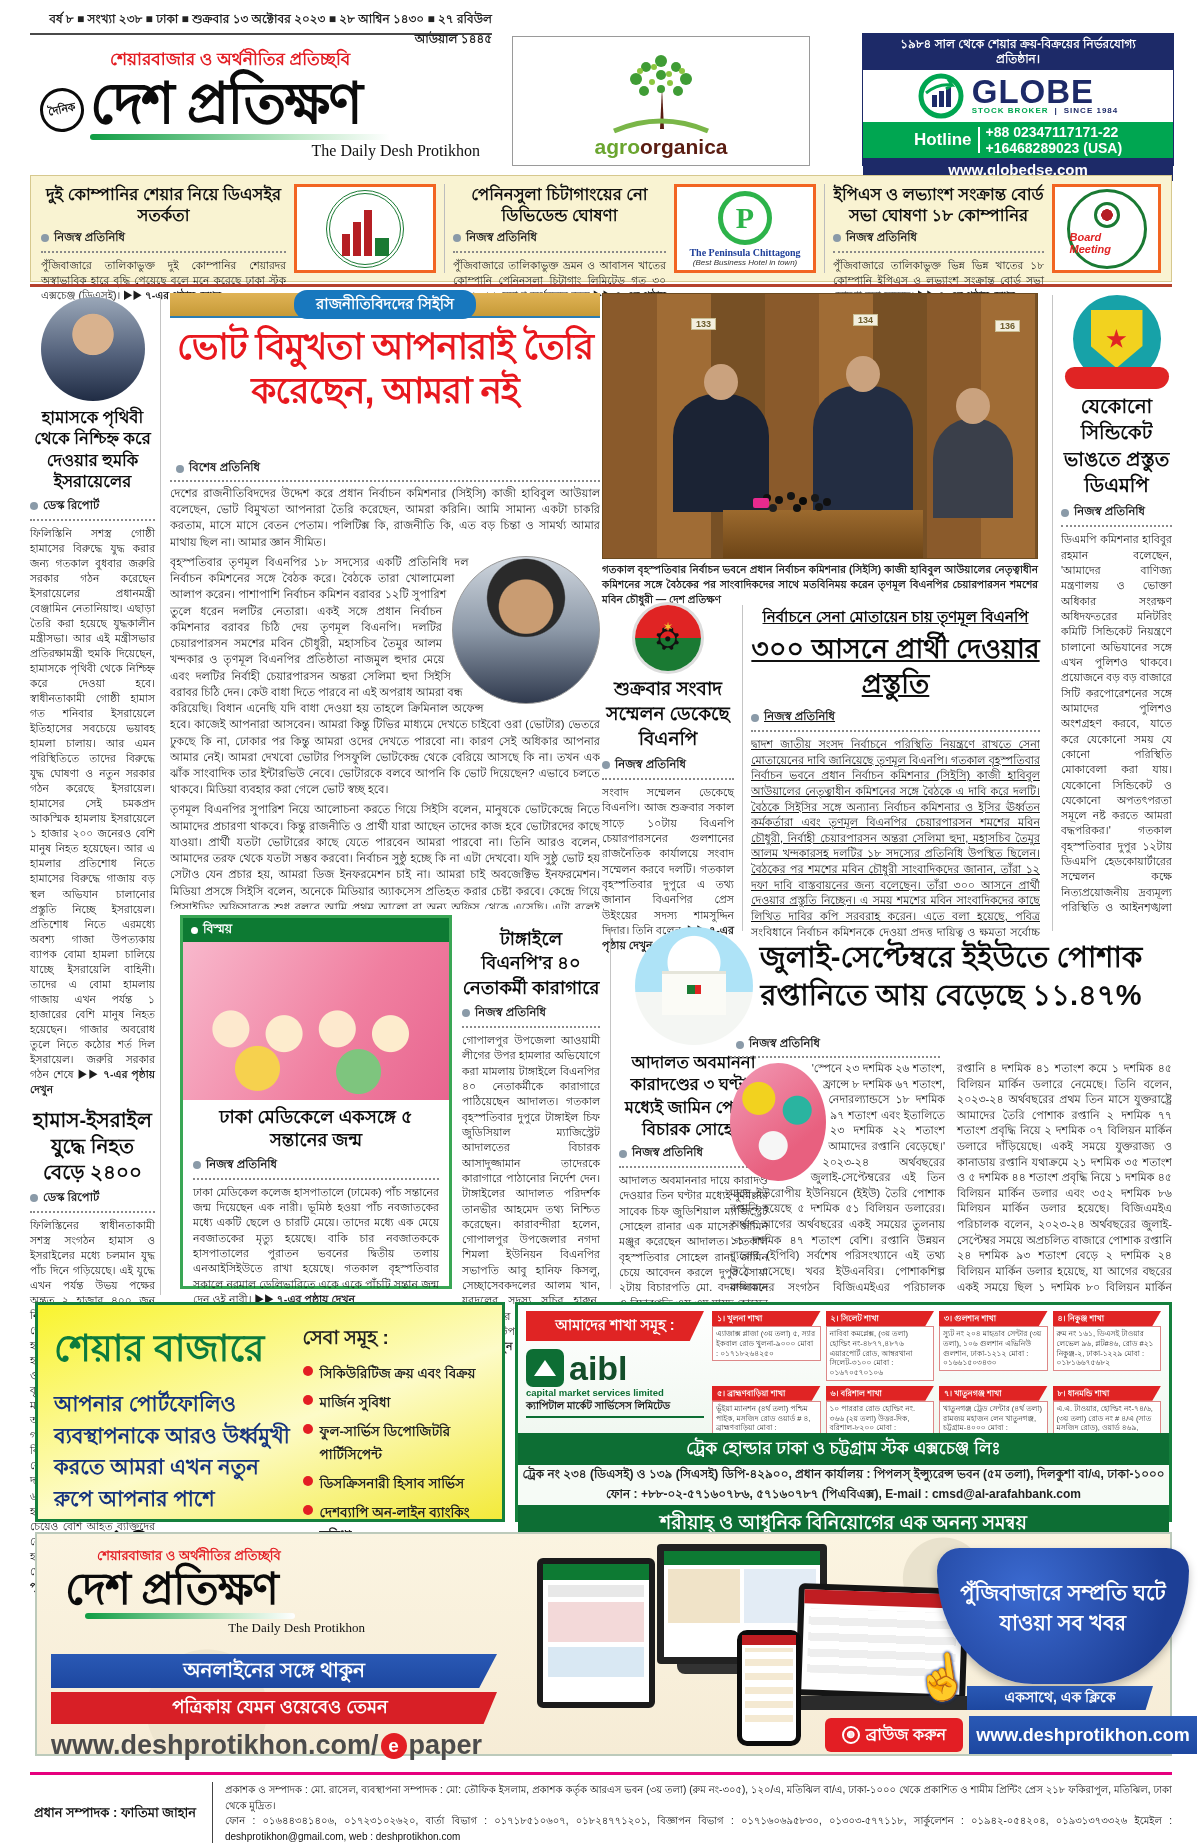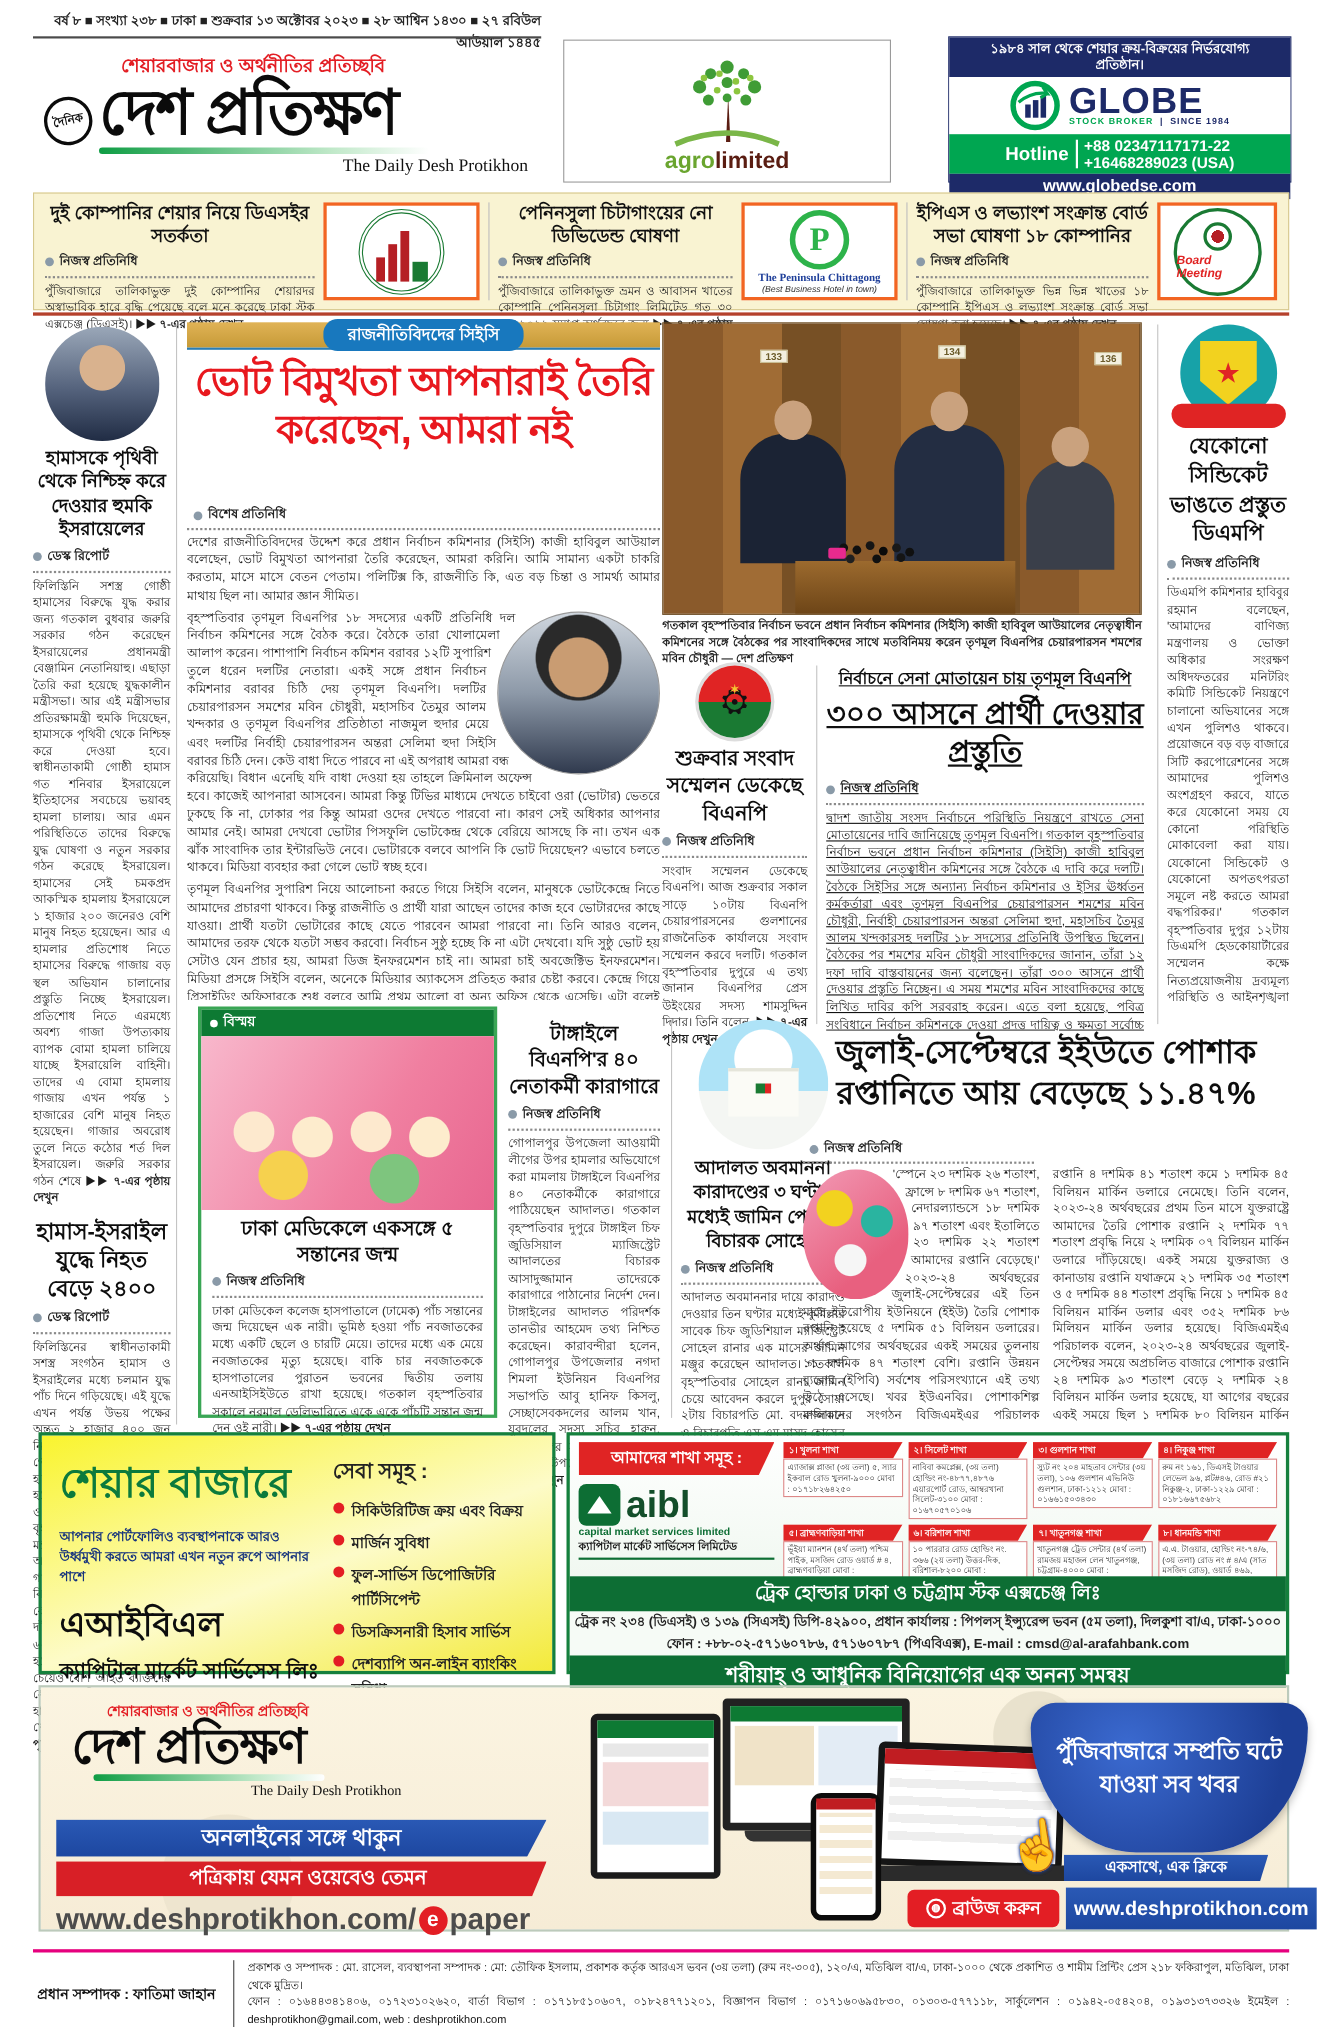--- a/index.html
+++ b/index.html
@@ -42,21 +42,21 @@
 
   .vrule { border-left:1px solid #bdbdbd; }
 
   
   .green-box { border:3px solid #3aa655; background:#fff; }
   .green-box .hd { background:#0d7a33; color:#fff; font-size:12.5px; font-weight:bold; padding:2px 8px; display:flex; align-items:center; gap:5px; }
 
   
   .aibl-ad { border:3px solid #15803d; background:linear-gradient(160deg,#f9f42e 0%,#fdfbc8 55%,#f3ea3a 100%); display:flex; padding:14px 12px 8px 16px; gap:10px; }
   .aibl-title { color:#0c7a3c; font-size:37px; font-weight:bold; }
-  .aibl-sub { color:#16337e; font-size:12px; font-weight:bold; line-height:1.5; }
+  .aibl-sub { color:#16337e; font-size:21px; font-weight:bold; line-height:1.5; }
   .aibl-brand { color:#0d0d0d; font-size:31px; font-weight:bold; }
   .aibl-brand2 { color:#0d0d0d; font-size:19px; font-weight:bold; }
   .svc { font-size:13.5px; font-weight:bold; color:#222; display:flex; gap:7px; align-items:flex-start; margin-bottom:6px; }
   .svc .rdot { width:10px; height:10px; border-radius:50%; background:#e31e24; margin-top:3px; flex:0 0 auto; }
 
   .branch-ad { border:3px solid #15803d; background:linear-gradient(180deg,#ffffff,#e7f3e7); display:flex; flex-direction:column; }
   .rtab { background:#e02424; color:#fff; font-weight:bold; clip-path:polygon(0 0,100% 0,92% 100%,0 100%); }
   .bcard { background:#fff; border:1px solid #d88; padding:2px 3px; font-size:7.5px; line-height:1.3; color:#333; }
   .greenbar { background:#0d6e34; color:#fff; font-weight:bold; text-align:center; }
 
@@ -117,21 +117,21 @@
       </g>
       <g fill="#8dc63f">
         <circle cx="48" cy="18" r="3"></circle>
           <circle cx="63" cy="25" r="3"></circle>
           <circle cx="34" cy="22" r="3"></circle>
         <circle cx="76" cy="22" r="3"></circle>
           <circle cx="46" cy="33" r="3"></circle>
           <circle cx="64" cy="34" r="3"></circle>
       </g>
     </svg>
-    <div style="font-size:21px;font-weight:bold;"><span style="color:#6aa52f;">agro</span><span style="color:#5a1d12;">limited</span></div>
+    <div style="font-size:21px;font-weight:bold;"><span style="color:#6aa52f;">agro</span><span style="color:#5a1d12;">organica</span></div>
   </div>
 
   <div class="abs" style="left:862px;top:33px;width:312px;height:133px;border:1px solid #1d2a68;display:flex;flex-direction:column;">
     <div class="globe-top">১৯৮৪ সাল থেকে শেয়ার ক্রয়-বিক্রয়ের নির্ভরযোগ্য প্রতিষ্ঠান।</div>
     <div class="globe-mid" style="flex:1;">
       <svg width="46" height="46" viewBox="0 0 46 46">
         <circle cx="23" cy="23" r="20" fill="none" stroke="#00a651" stroke-width="5"></circle>
         <rect x="14" y="22" width="5" height="12" fill="#1d2a68"></rect>
         <rect x="21" y="18" width="5" height="16" fill="#1d2a68"></rect>
         <rect x="28" y="14" width="5" height="20" fill="#1d2a68"></rect>

